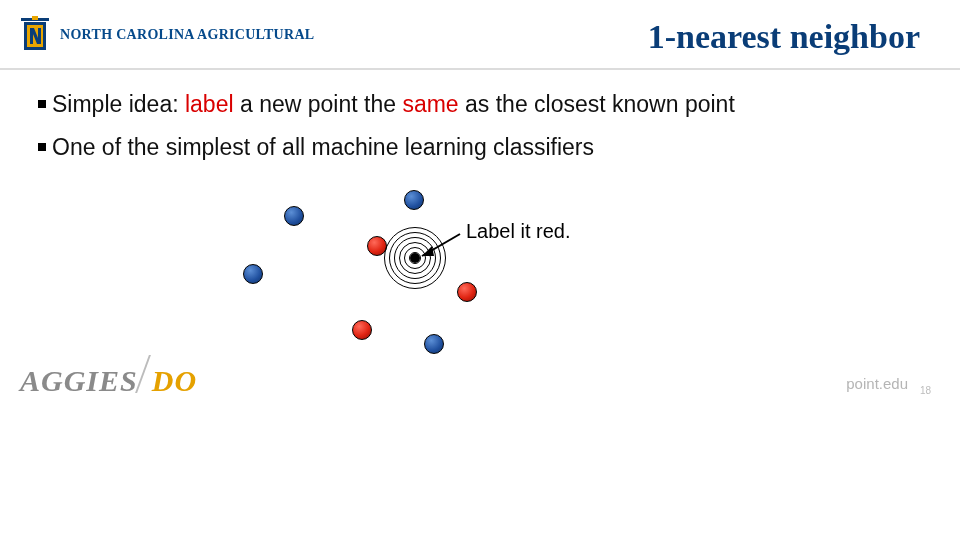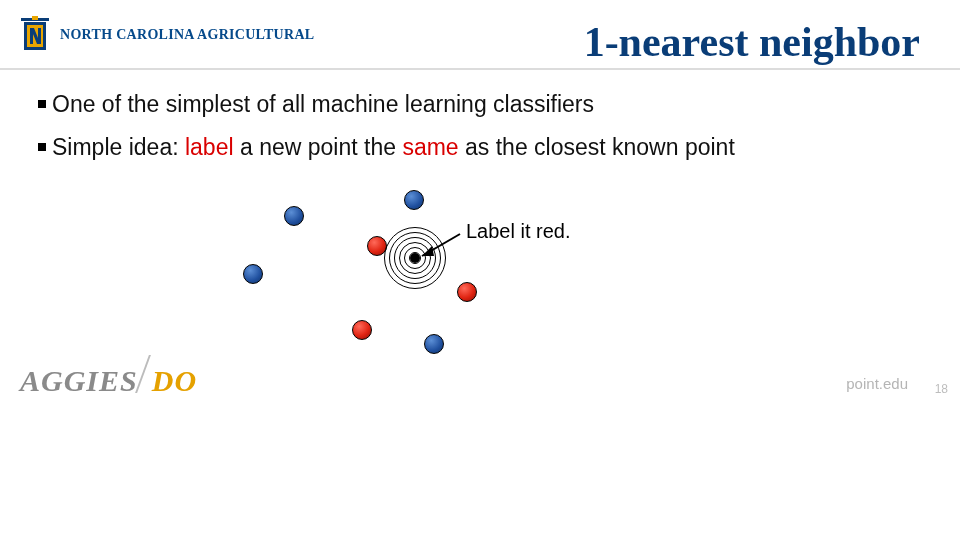--- a/index.html
+++ b/index.html
@@ -4,42 +4,42 @@
 <style>
   * { margin: 0; padding: 0; box-sizing: border-box; }
   html, body { width: 960px; height: 540px; font-family: Arial, Helvetica, sans-serif; background: #fff; overflow: hidden; }
   .slide { position: relative; width: 960px; height: 412px; }
   .header { position: relative; height: 68px; width: 100%; }
   .logo { position: absolute; left: 18px; top: 16px; display: flex; align-items: center; gap: 8px; }
   .logo-mark { width: 34px; height: 38px; position: relative; }
   .logo-mark svg { display: block; }
   .logo-text { line-height: 1.05; }
   .logo-text .line1 { font-family: Georgia, 'Times New Roman', serif; font-size: 14px; font-weight: bold; color: #064a8b; letter-spacing: 0.3px; }
-  .title { position: absolute; right: 40px; top: 18px; font-family: 'Times New Roman', Georgia, serif; font-size: 42px; font-weight: bold; color: #0a3d77; }
+  .title { position: absolute; right: 40px; top: 18px; font-family: 'Times New Roman', Georgia, serif; font-size: 34px; font-weight: bold; color: #0a3d77; }
   .divider { position: absolute; left: 0; right: 0; top: 68px; height: 2px; background: linear-gradient(90deg, #dcdcdc 0%, #dcdcdc 100%); }
   .content { position: absolute; left: 38px; top: 90px; right: 40px; }
   .bullet { display: flex; align-items: flex-start; gap: 6px; font-size: 23px; color: #111; margin-bottom: 14px; line-height: 1.28; }
   .bullet .sq { width: 8px; height: 8px; background: #000; margin-top: 10px; flex: none; }
   .red { color: #d90000; }
   .diagram { position: absolute; left: 250px; top: 168px; width: 420px; height: 230px; }
   .dot { position: absolute; width: 20px; height: 20px; border-radius: 50%; border: 1px solid #000; }
   .blue { background: radial-gradient(circle at 35% 30%, #5c8fd6 0%, #1f4f9e 60%, #103261 100%); }
   .redd { background: radial-gradient(circle at 35% 30%, #ff6a5a 0%, #e02412 55%, #8a0f05 100%); }
   .rings { position: absolute; border-radius: 50%; border: 1px solid #000; }
   .target-dot { position: absolute; width: 10px; height: 10px; border-radius: 50%; background: #000; }
   .label-text { position: absolute; font-size: 20px; color: #000; }
   .arrow-svg { position: absolute; }
   .footer { position: absolute; left: 20px; bottom: 14px; display: flex; align-items: flex-end; }
   .aggies { font-family: Georgia, 'Times New Roman', serif; font-style: italic; font-weight: bold; font-size: 30px; letter-spacing: 1px; }
   .aggies .grey { color: #8a8a8a; margin-top: 44px; }
   .aggies .do { color: #e5a100; }
   .slash { display: inline-block; width: 18px; height: 34px; position: relative; margin: 0 -2px; }
   .slash::before { content: ""; position: absolute; left: 6px; top: -2px; width: 2px; height: 38px; background: #bcbcbc; transform: skewX(-20deg); }
   .url { position: absolute; right: 52px; bottom: 20px; font-size: 15px; color: #b5b5b5; font-family: Arial, sans-serif; }
-  .pagenum { position: absolute; right: 12px; bottom: 16px; font-size: 12px; color: #bdbdbd; }
+  .pagenum { position: absolute; right: 29px; bottom: 16px; font-size: 10px; color: #bdbdbd; }
 </style>
 </head>
 <body>
 
 <div class="slide">
 
   <div class="header">
     <div class="logo">
       <div class="logo-mark">
         <svg width="34" height="40" viewBox="0 0 34 40">
@@ -54,27 +54,27 @@
         <div class="line1">NORTH CAROLINA AGRICULTURAL</div>
       </div>
     </div>
     <div class="title">1-nearest neighbor</div>
   </div>
   <div class="divider"></div>
 
   <div class="content">
     <div class="bullet">
       <span class="sq"></span>
-      <span>One of the simplest of all machine learning classifiers</span>
+      <span>
+        <span>Simple idea:  </span><span class="red">label</span><span> a new point the </span><span class="red">same</span><span> as the closest known point</span>
+      </span>
     </div>
     <div class="bullet">
       <span class="sq"></span>
-      <span>
-        <span>Simple idea:  </span><span class="red">label</span><span> a new point the </span><span class="red">same</span><span> as the closest known point</span>
-      </span>
+      <span>One of the simplest of all machine learning classifiers</span>
     </div>
   </div>
 
   <div class="diagram">
 
     <div class="dot blue" style="left:34px; top:38px;"></div>
     <div class="dot blue" style="left:-7px; top:96px;"></div>
     <div class="dot blue" style="left:154px; top:22px;"></div>
     <div class="dot blue" style="left:174px; top:166px;"></div>
 

